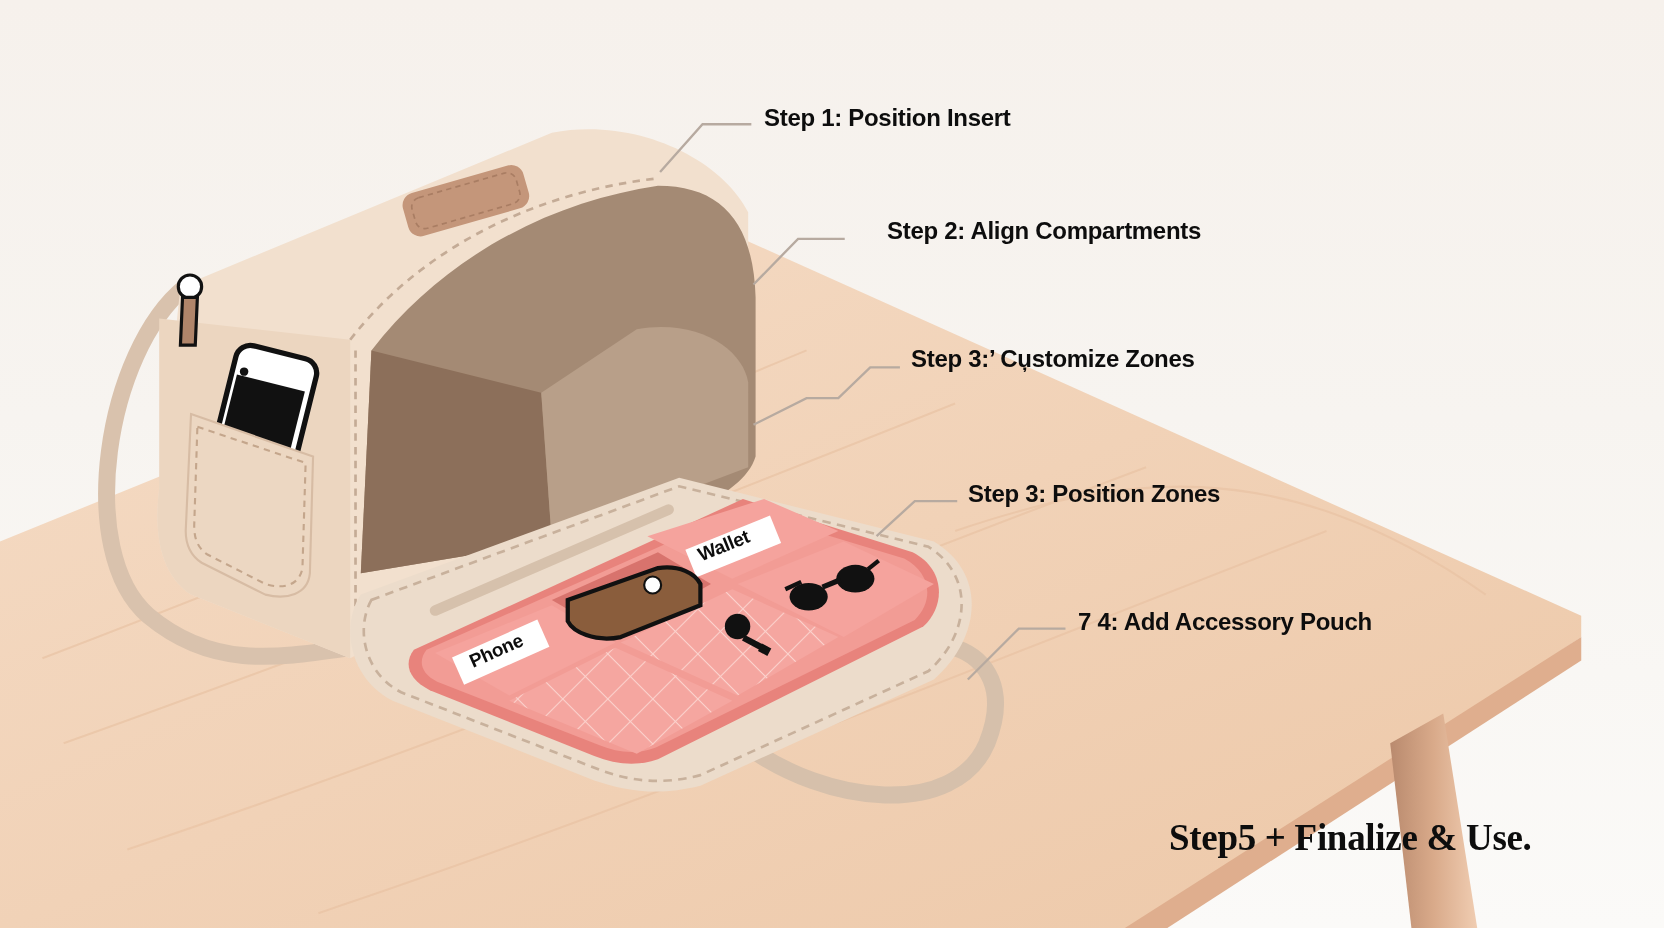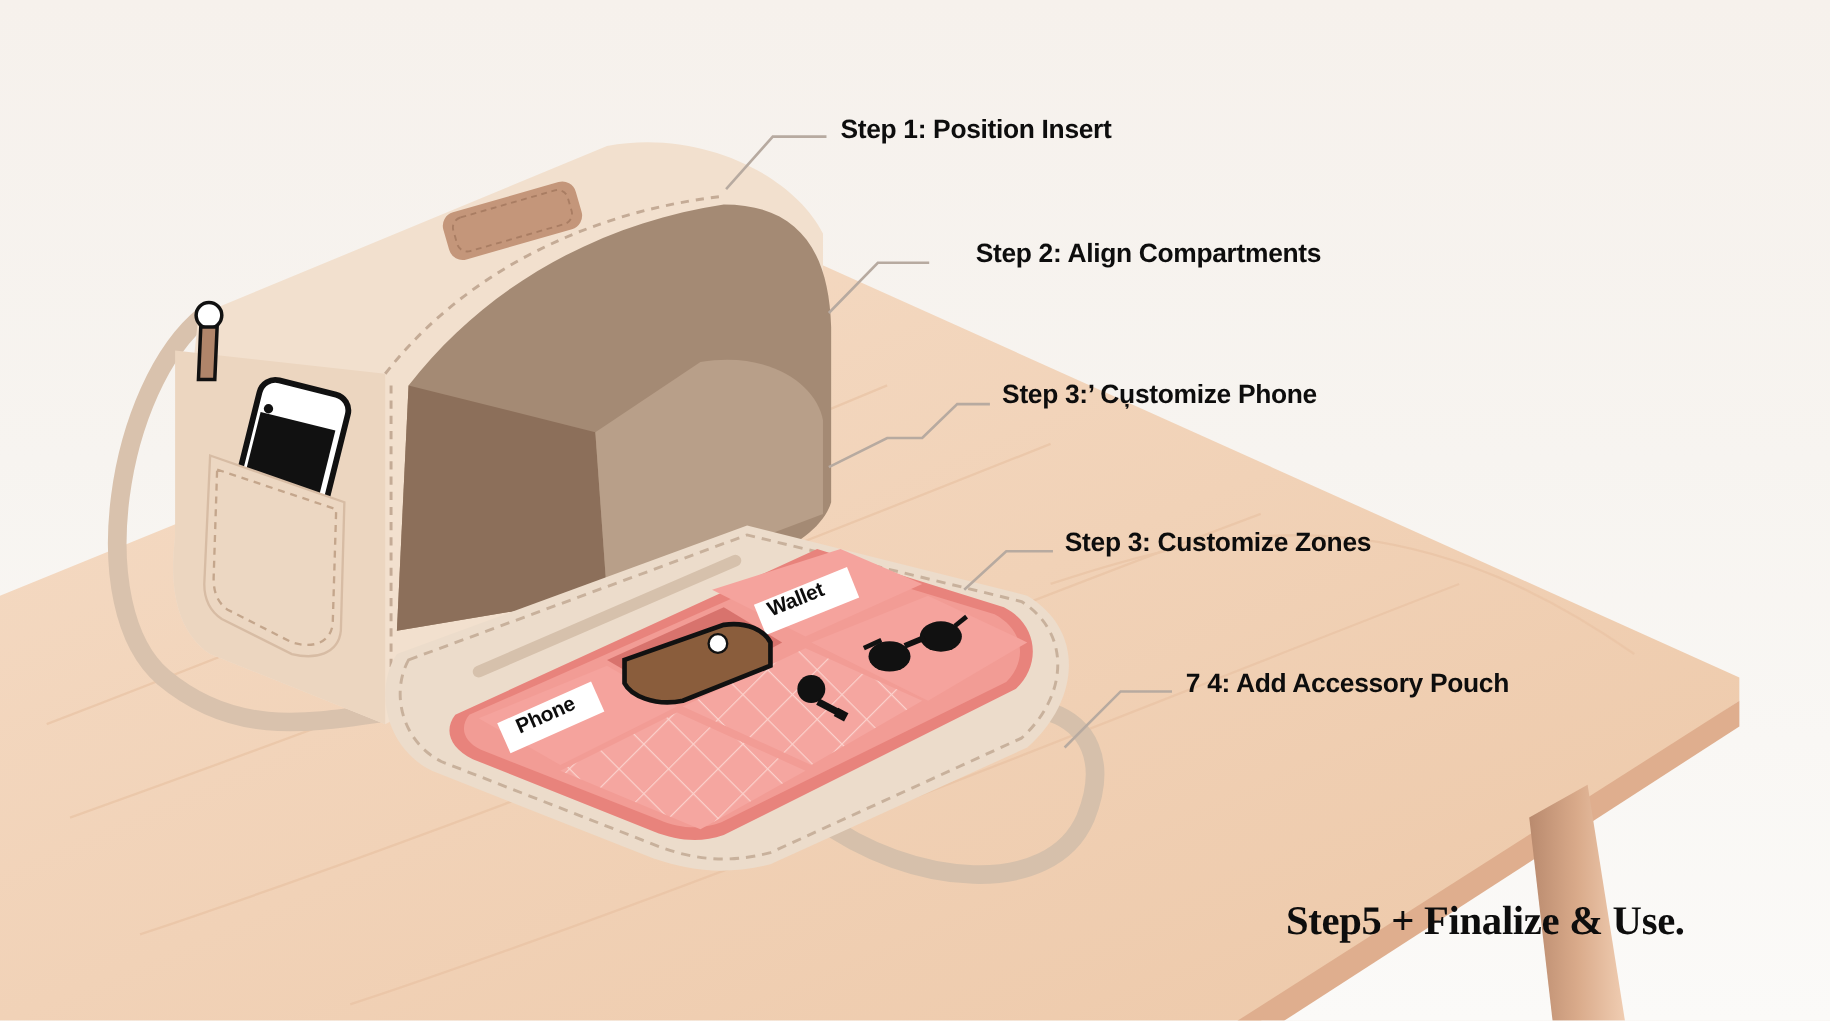--- a/index.html
+++ b/index.html
@@ -120,20 +120,20 @@
       <polyline points="622,162 662,117 708,117"></polyline>
       <polyline points="710,268 752,225 796,225"></polyline>
       <polyline points="710,400 760,375 790,375 820,346 848,346"></polyline>
       <polyline points="826,505 862,472 902,472"></polyline>
       <polyline points="912,640 960,592 1004,592"></polyline>
     </g>
   </svg>
 
   <div class="label l-md" style="left:764px;top:104px;">Step 1: Position Insert</div>
   <div class="label l-md" style="left:856px;top:217px;margin-left:31px;">Step 2: Align Compartments</div>
-  <div class="label l-md" style="left:911px;top:345px;">Step 3:’ Cu̦stomize Phone</div>
-  <div class="label l-md" style="left:968px;top:480px;">Step 3: Customize Zones</div>
+  <div class="label l-md" style="left:911px;top:345px;">Step 3:’ Cu̦stomize Zones</div>
+  <div class="label l-md" style="left:968px;top:480px;">Step 3: Position Zones</div>
   <div class="label l-md" style="left:1078px;top:608px;">7 4: Add Accessory Pouch</div>
   <div class="label l-lg" style="left:1169px;top:816px;">Step5 + Finalize &amp; Use.</div>
 
   <div class="label" style="left:468px;top:640px;font-size:19px;transform:rotate(-24deg);">Phone</div>
   <div class="label" style="left:697px;top:535px;font-size:19px;transform:rotate(-22deg);">Wallet</div>
 </div>
 
 </body></html>

